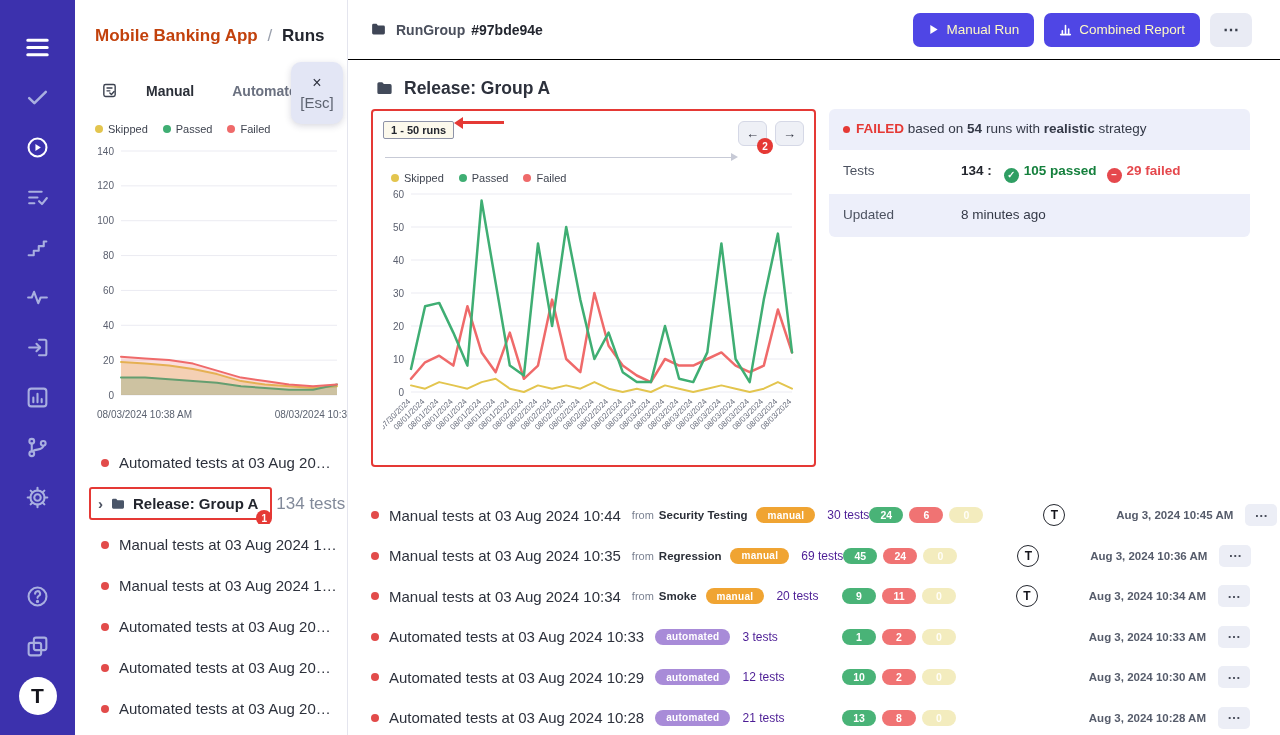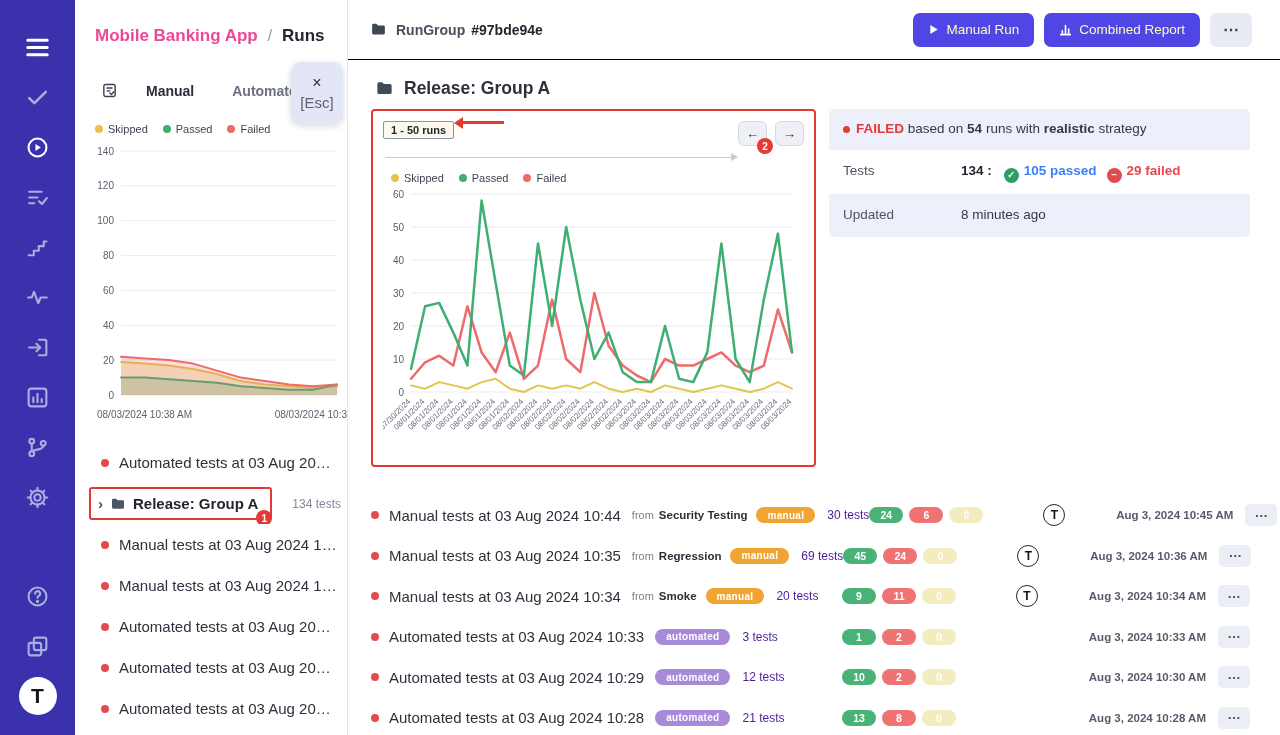--- a/index.html
+++ b/index.html
@@ -18,21 +18,21 @@
   .sitem.menu svg { width:29px; height:29px; }
   .spacer-v { flex:1; }
   .logo-circle { width:38px; height:38px; border-radius:50%; background:#fff; color:#15151c;
     display:flex; align-items:center; justify-content:center; font-weight:800; font-size:21px;
     margin:6px 0; }
 
   
   .panel { position:absolute; left:75px; top:0; width:273px; height:735px; background:#fff;
     border-right:1px solid #e4e5ee; overflow:hidden; }
   .breadcrumb { padding:26px 0 0 20px; font-size:17px; font-weight:700; white-space:nowrap; }
-  .bc-project { color:#ec4899; cursor:pointer; }
+  .bc-project { color:#c2410c; cursor:pointer; }
   .bc-sep { color:#9aa0ad; font-weight:500; padding:0 5px; }
   .bc-current { color:#23262e; }
   .tabsrow { display:flex; align-items:center; margin:36px 0 0 26px; }
   .tab-icon svg { width:17px; height:17px; color:#3c4250; display:block; }
   .tab { font-size:14px; cursor:pointer; }
   .tab.active { color:#2b2f38; font-weight:700; margin-left:28px; }
   .tab.inactive { color:#6b7180; font-weight:600; margin-left:38px; }
   .esc-tooltip { position:absolute; top:62px; right:4px; width:52px; height:62px;
     background:#e3e6f5; border-radius:10px; box-shadow:0 2px 7px rgba(40,40,80,.18);
     display:flex; flex-direction:column; align-items:center; justify-content:center; gap:3px;
@@ -56,21 +56,21 @@
     text-overflow:ellipsis; }
   .pgroup { padding-left:14px; }
   .gbox { position:relative; display:flex; align-items:center; gap:7px;
     border:2px solid #e53935; border-radius:3px; padding:6px 12px 6px 7px; }
   .chev { font-size:15px; color:#4b5160; font-weight:700; }
   .folder-sm { width:16px; height:16px; color:#4a5568; }
   .gtitle { font-size:15px; font-weight:700; color:#23262e; }
   .abadge { width:16px; height:16px; border-radius:50%; background:#e53935; color:#fff;
     font-size:10px; font-weight:700; display:flex; align-items:center; justify-content:center; }
   .b1 { position:absolute; right:-2px; bottom:-8px; }
-  .gmeta { font-size:12px; color:#828a9a; margin-left:20px; }
+  .gmeta { font-size:17px; color:#828a9a; margin-left:4px; }
 
   
   .main { position:absolute; left:348px; top:0; width:932px; height:735px; background:#fff; }
   .topbar { height:60px; display:flex; align-items:center; padding:0 28px 0 22px;
     border-bottom:1px solid #000000; }
   .folder-ic { width:17px; height:17px; color:#3f4656; flex:0 0 auto; }
   .tb-title { font-size:14px; font-weight:600; color:#4a4f5c; margin-left:9px; }
   .tb-id { font-size:14px; font-weight:700; color:#23262f; margin-left:6px; }
   .tb-spacer { flex:1; }
   .btn { display:flex; align-items:center; gap:7px; height:34px; padding:0 15px;
@@ -115,21 +115,21 @@
   .svalue { flex:1; font-size:13.5px; color:#343947; line-height:1.55; }
   .st-dot { width:7px; height:7px; border-radius:50%; background:#e53935; display:inline-block;
     margin-right:6px; }
   .st-failed { color:#e53935; font-weight:700; }
   .bold { font-weight:700; }
   .tests-total { font-weight:700; color:#23262e; margin-right:2px; }
   .mini-circle { width:15px; height:15px; border-radius:50%; display:inline-flex;
     align-items:center; justify-content:center; color:#fff; font-size:9.5px; font-weight:700;
     vertical-align:-3px; margin:0 5px 0 10px; }
   .mc-g { background:#2f9e63; } .mc-r { background:#e5484d; }
-  .t-passed { color:#3b82f6; font-weight:700; }
+  .t-passed { color:#15803d; font-weight:700; }
   .t-failed { color:#e5484d; font-weight:700; }
 
   .mruns { margin-top:28px; }
   .mrun { display:flex; align-items:center; height:40.5px; cursor:pointer; }
   .mtitle { font-size:15px; color:#2d313c; font-weight:500; margin-right:11px;
     white-space:nowrap; }
   .from { font-size:11px; color:#7a8191; margin-right:5px; }
   .source { font-size:11.5px; font-weight:700; color:#2b2f38; margin-right:9px;
     white-space:nowrap; }
   .pill { font-size:10px; font-weight:700; color:#fff; padding:2.5px 11px; border-radius:10px;

